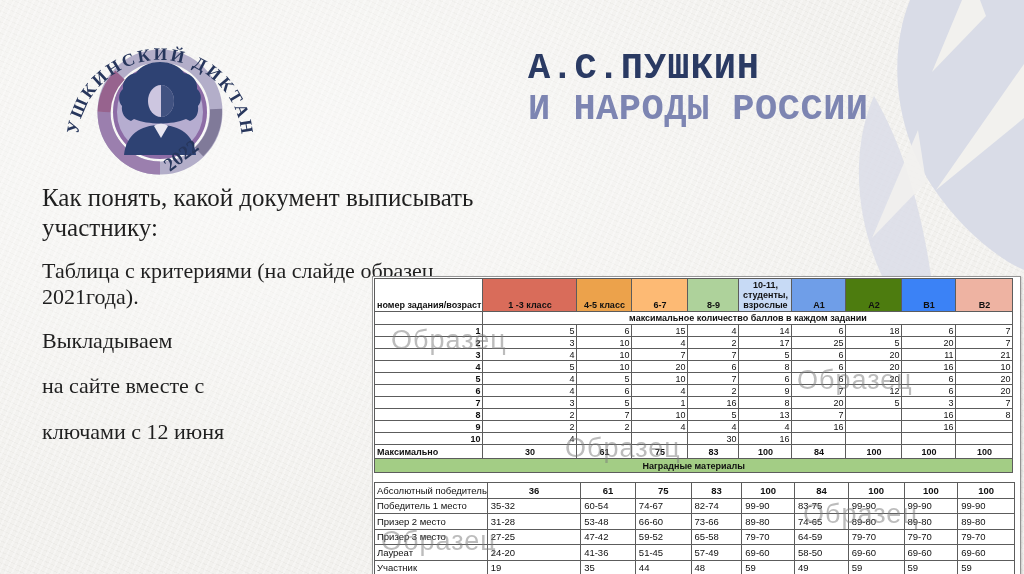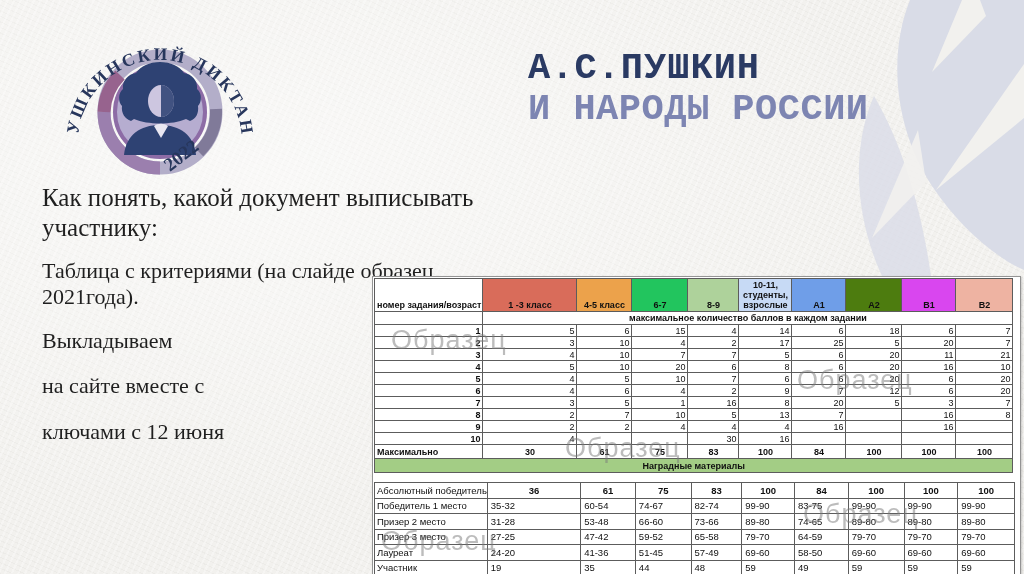--- a/index.html
+++ b/index.html
@@ -121,26 +121,26 @@
           <col style="width:54px">
           <col style="width:56px">
           <col style="width:54px">
           <col style="width:57px">
         </colgroup>
         <tbody>
           <tr class="hrow">
             <td class="corner">номер задания/возраст</td>
             <td class="chead" style="background:#d96c5a">1 -3 класс</td>
             <td class="chead" style="background:#eca24b">4-5 класс</td>
-            <td class="chead" style="background:#22c55e">6-7</td>
+            <td class="chead" style="background:#fdba74">6-7</td>
             <td class="chead" style="background:#aed29b">8-9</td>
             <td class="chead" style="background:#c7daf5">10-11, студенты, взрослые</td>
             <td class="chead" style="background:#6f9ee8">А1</td>
             <td class="chead" style="background:#4d7c0f">А2</td>
-            <td class="chead" style="background:#d946ef">В1</td>
+            <td class="chead" style="background:#3b82f6">В1</td>
             <td class="chead" style="background:#eeb3a2">В2</td>
           </tr>
           <tr>
             <td class="blankcell"></td>
             <td class="subhead" colspan="9">максимальное количество баллов в каждом задании</td>
           </tr>
           <tr>
             <td class="rnum">1</td>
             <td class="val">5</td>
             <td class="val">6</td>

